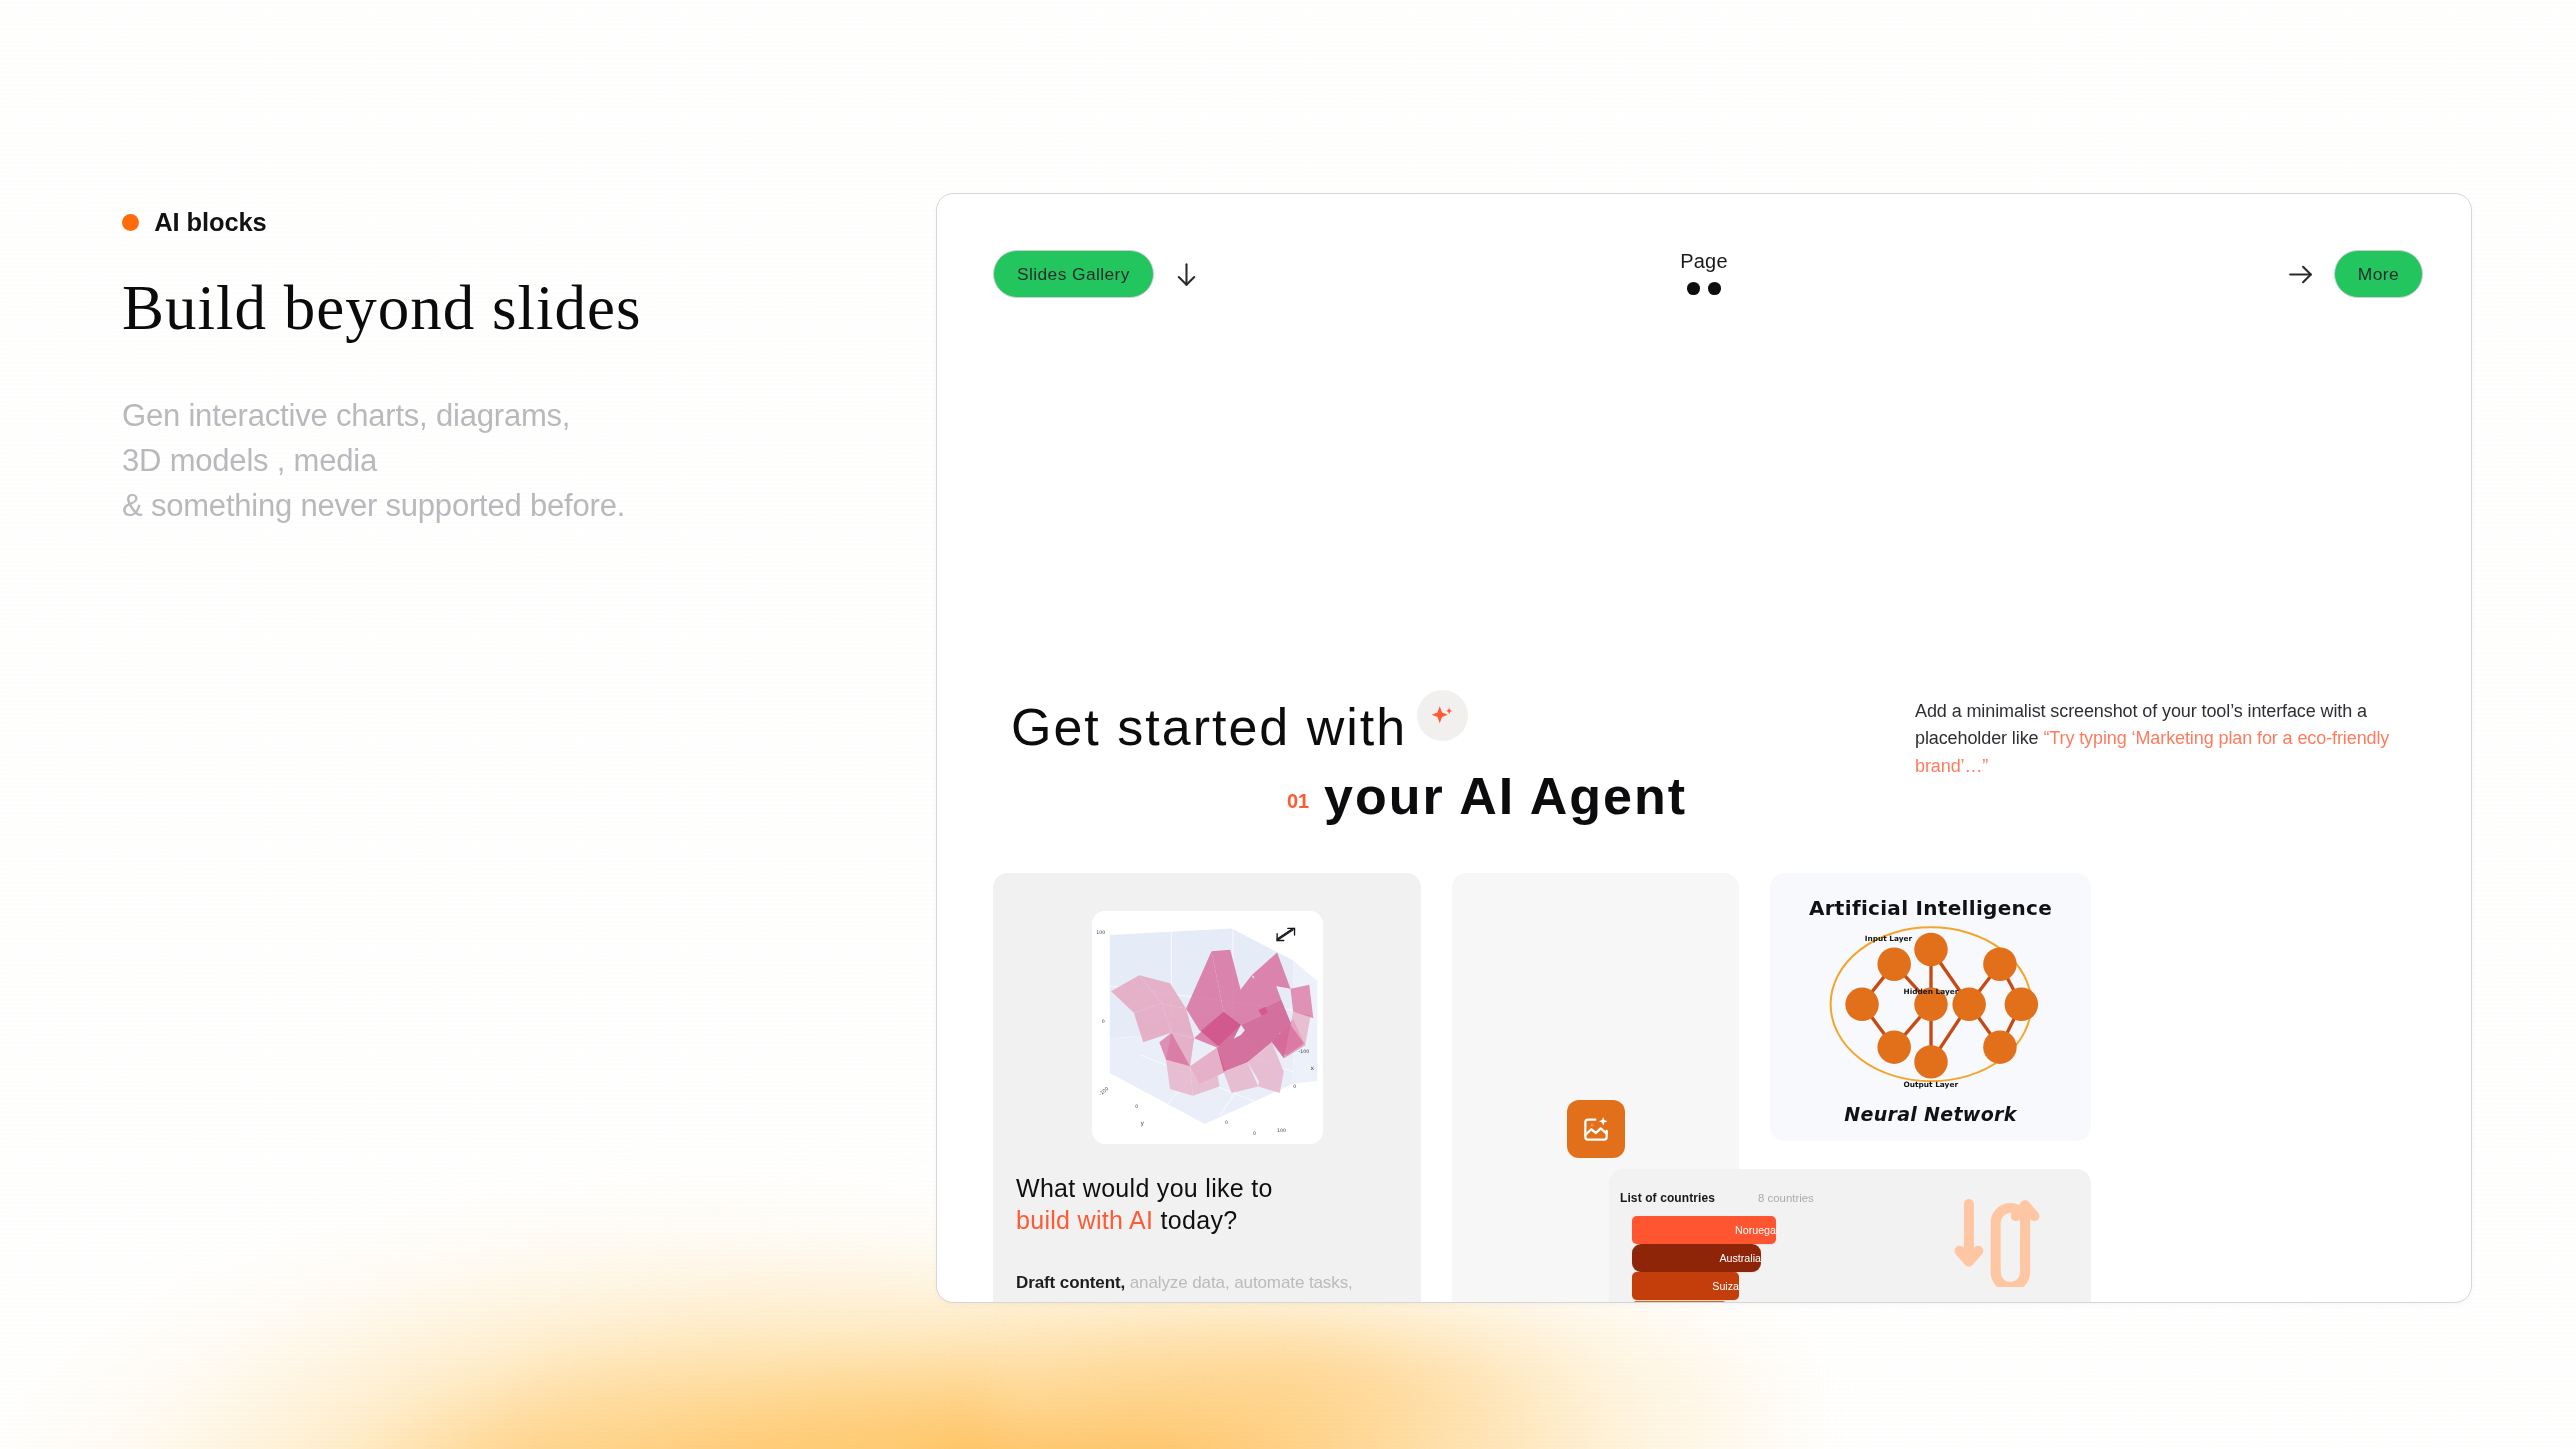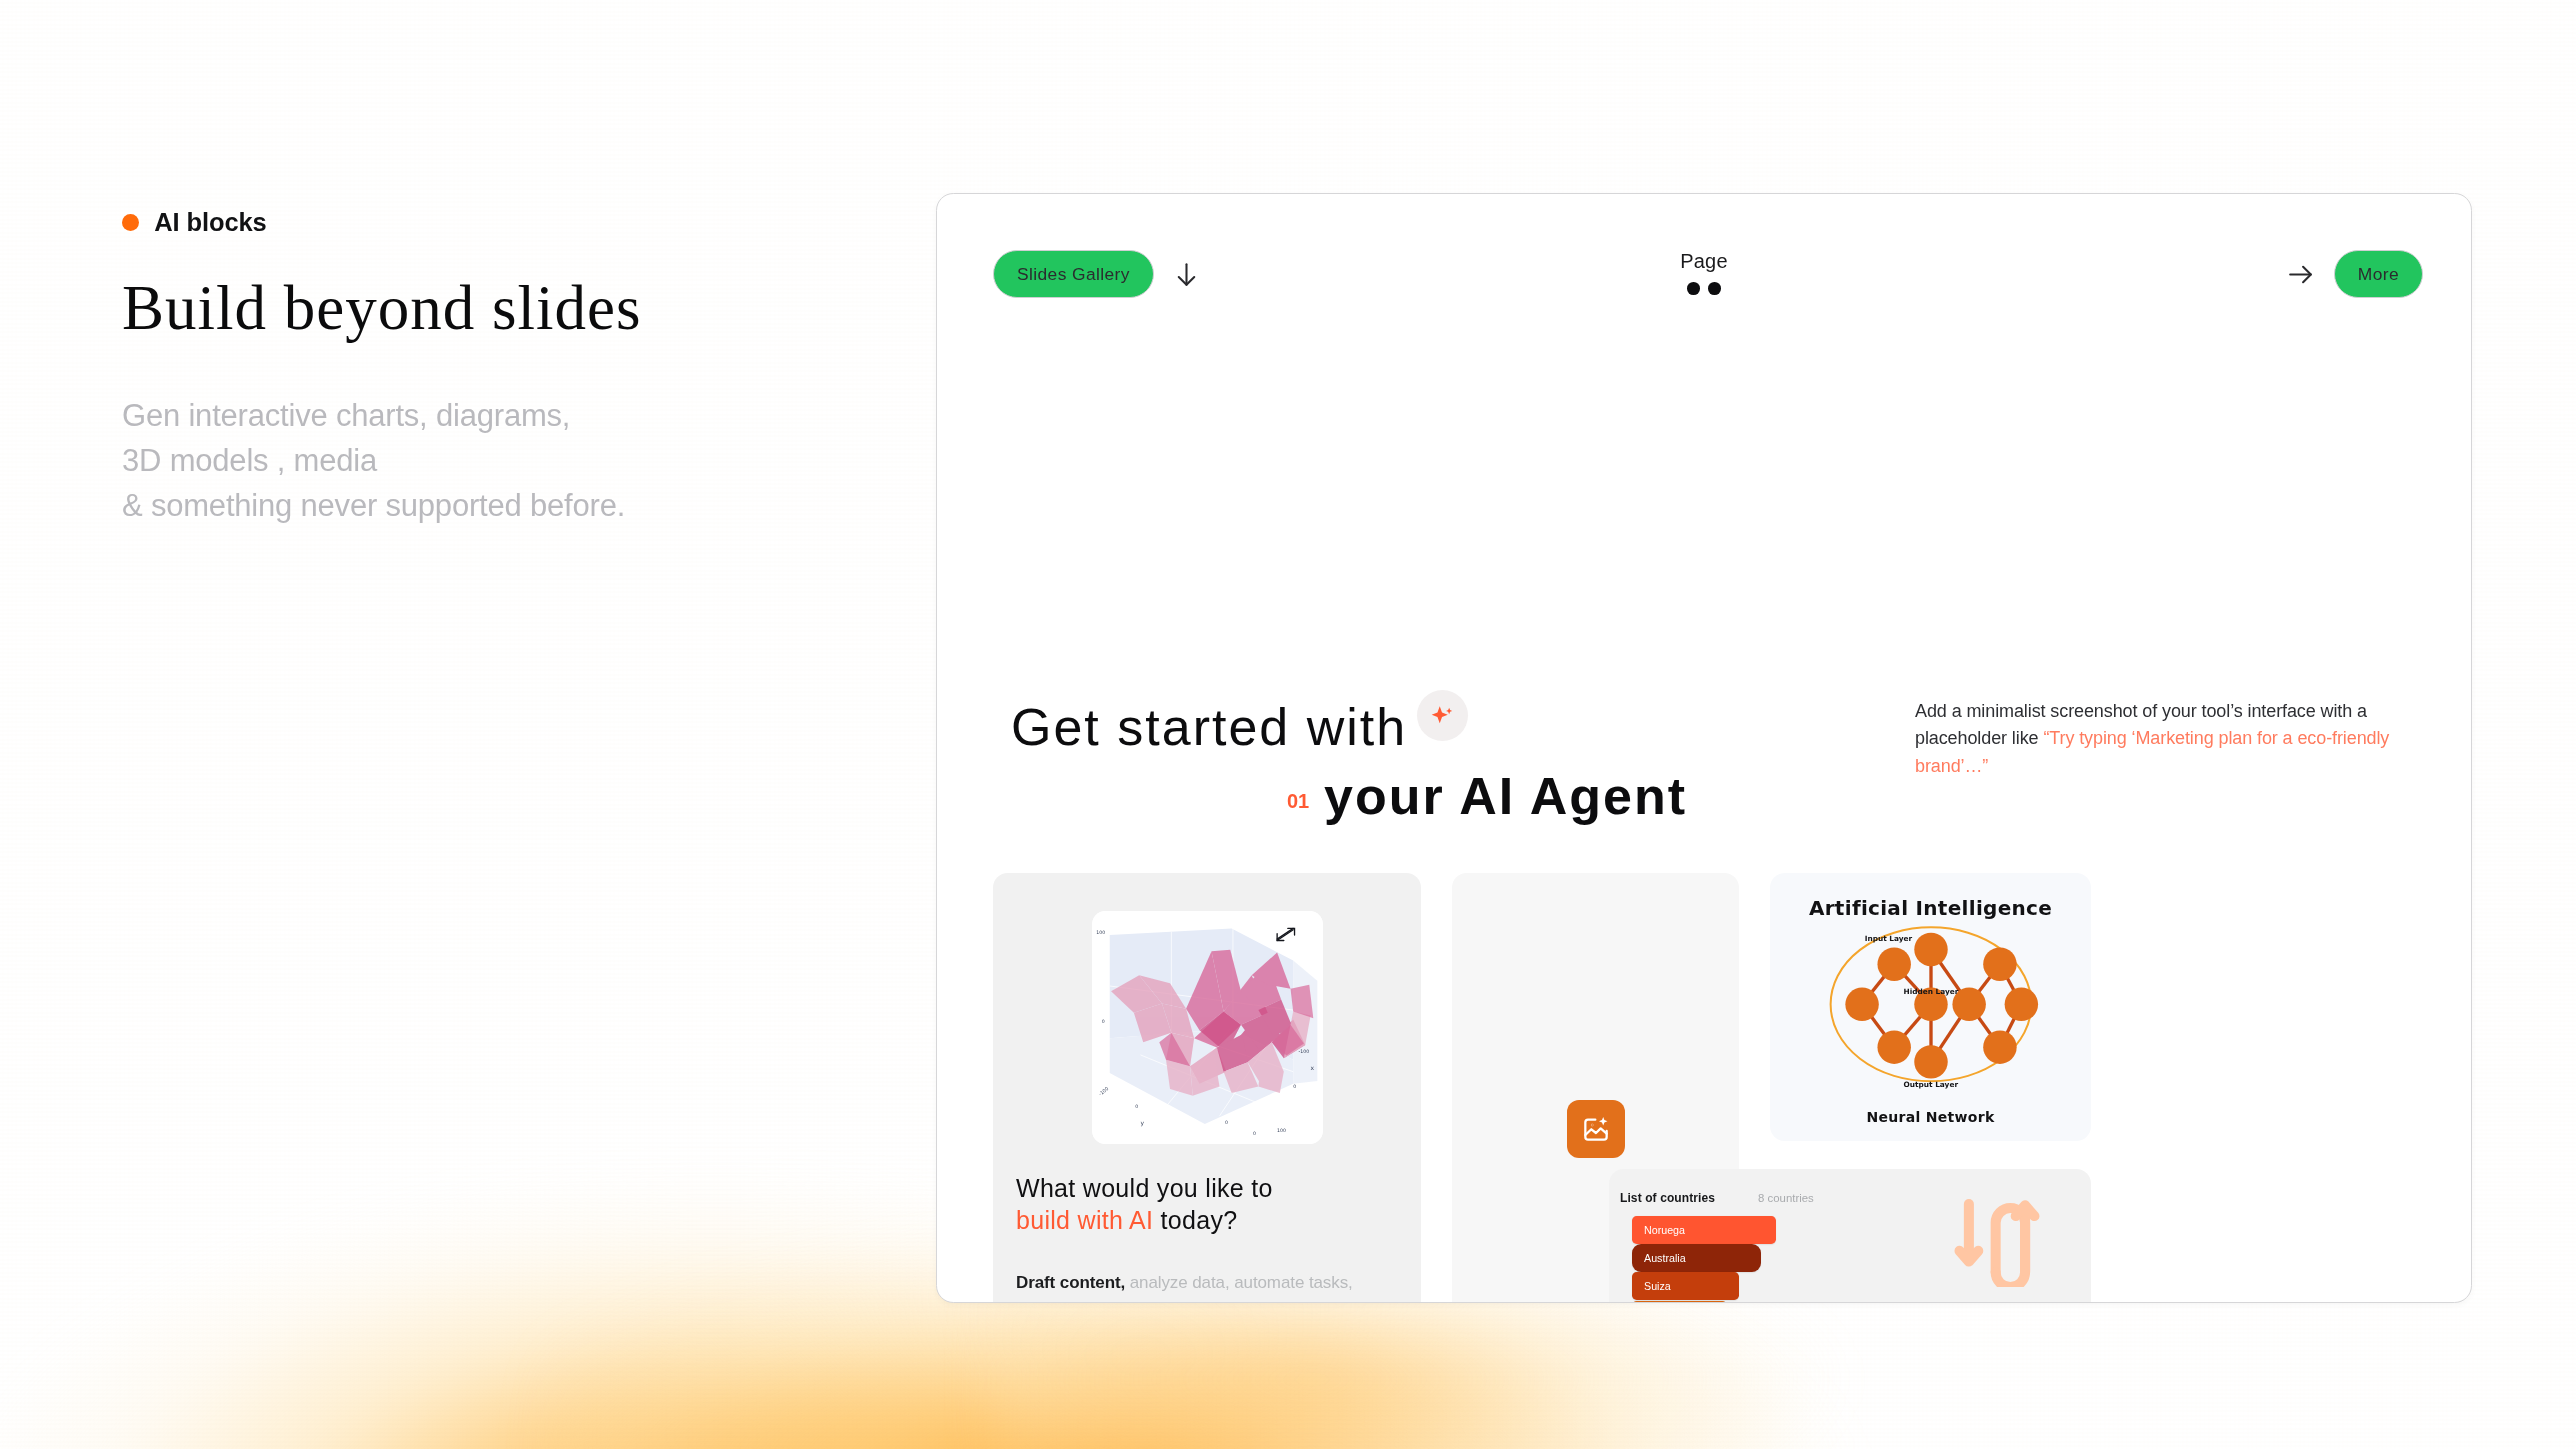--- a/index.html
+++ b/index.html
@@ -152,32 +152,32 @@
   .gen-btn {
     width: 58px; height: 58px; border-radius: 12px; background: #E2701B;
     display: flex; align-items: center; justify-content: center;
   }
 
   
   .nn-title { position: absolute; top: 23px; left: 0; right: 0; text-align: center;
               font-family: "DejaVu Sans", sans-serif; font-size: 20px; font-weight: 700;
               color: #121214; letter-spacing: 0.3px; }
   .nn-caption { position: absolute; bottom: 16px; left: 0; right: 0; text-align: center;
-                font-family: "DejaVu Sans", sans-serif; font-size: 14px; font-weight: 700;
-                color: #121214; letter-spacing: 0.3px; }
+                font-family: "DejaVu Sans", sans-serif; font-size: 19px; font-weight: 700;
+                color: #121214; letter-spacing: 0.3px; font-style: italic; }
   .nn-svg { position: absolute; left: 50%; top: 47px; transform: translateX(-50%); }
 
   
   .cnt-head { position: absolute; left: 11px; top: 21.5px; width: 268px; display: flex; align-items: baseline; }
   .cnt-title { font-size: 12px; font-weight: 700; color: #17181a; letter-spacing: 0.1px; }
   .cnt-count { font-size: 11.4px; color: #a9abae; margin-left: 43px; }
   .bars { position: absolute; left: 23px; top: 47px; }
   .bar { height: 27.5px; border-radius: 4.7px; display: flex; align-items: center;
          padding-left: 12px; color: #fff; font-size: 10.7px; margin-bottom: 0.7px;
-         box-shadow: 0 0.7px 1.3px rgba(0,0,0,.08); }
+         box-shadow: 0 0.7px 1.3px rgba(0,0,0,.08); justify-content: flex-end; }
   .dg-icon { position: absolute; right: 43px; top: 23px; }
 </style>
 </head>
 <body>
 
 <div id="stage">
 
   <div class="glow-a"></div>
   <div class="glow-b"></div>
   <div class="glow-c"></div>

